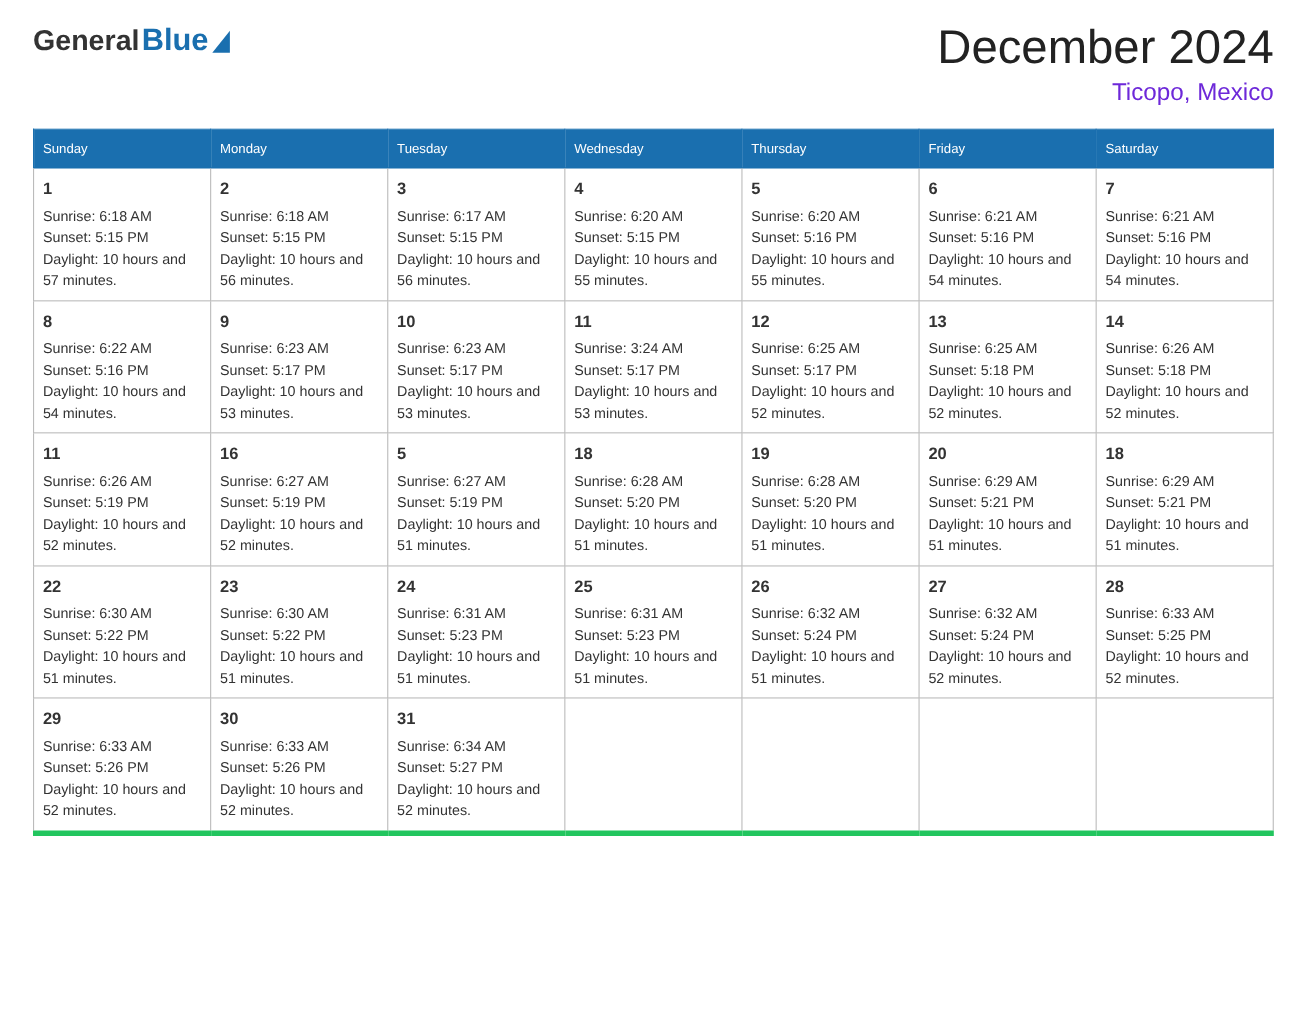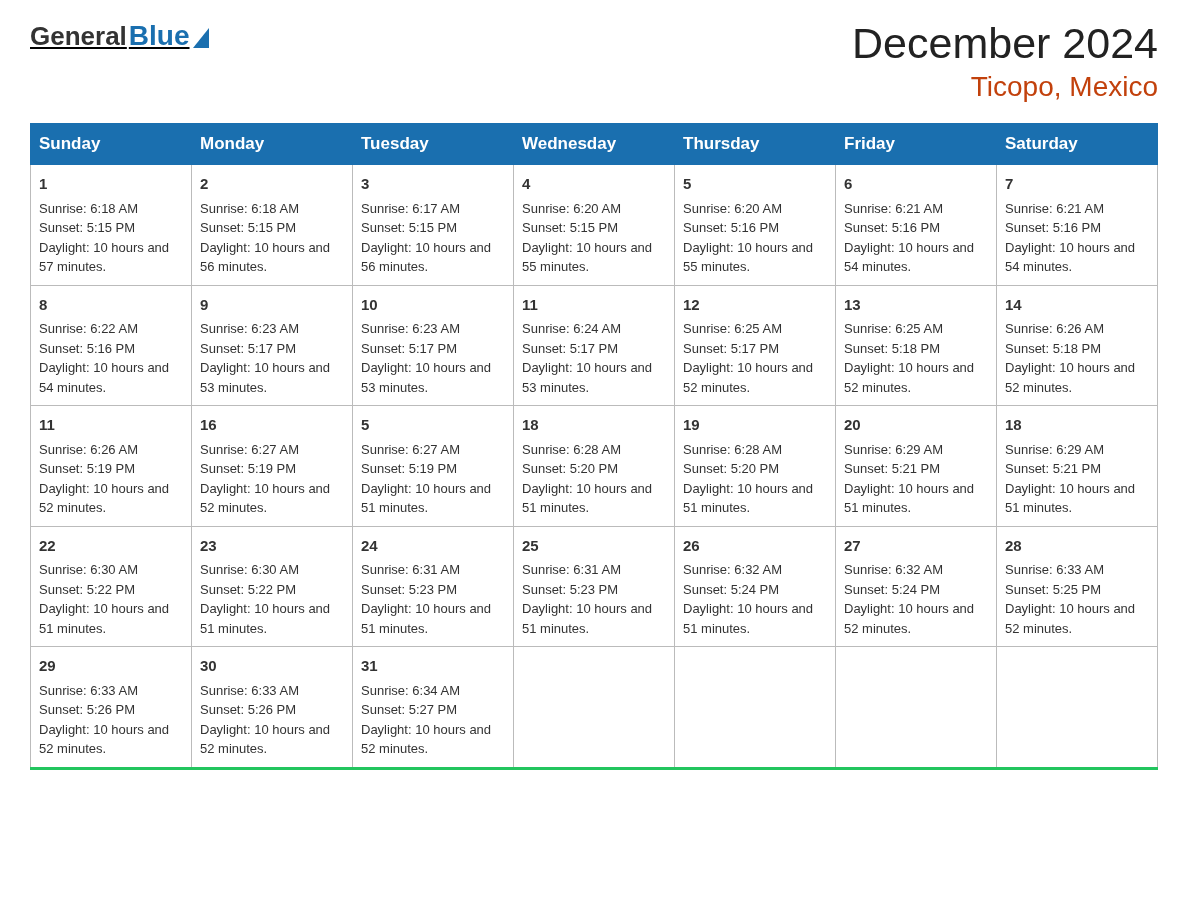--- a/index.html
+++ b/index.html
@@ -13,21 +13,20 @@
     .header {
       display: flex;
       justify-content: space-between;
       align-items: flex-start;
       margin-bottom: 20px;
     }
     .logo {
       display: flex;
       flex-direction: column;
       align-items: center;
-      text-decoration: underline;
     }
     .logo-text {
       display: flex;
       align-items: center;
     }
     .logo-general {
       font-size: 26px;
       font-weight: bold;
       color: #333;
     }
@@ -45,35 +44,35 @@
     .title-section {
       text-align: right;
     }
     .month-title {
       font-size: 43px;
       font-weight: 300;
       color: #222;
       line-height: 1.1;
     }
     .location {
-      font-size: 28px;
-      color: #c2410c;
+      font-size: 22px;
+      color: #6d28d9;
       margin-top: 4px;
     }
     .calendar {
       width: 100%;
       border-collapse: collapse;
       border: 1px solid #999;
     }
     .calendar th {
       background-color: #1a6faf;
       color: #fff;
       padding: 10px 8px;
-      font-size: 17px;
-      font-weight: bold;
+      font-size: 12px;
+      font-weight: normal;
       text-align: left;
       border: 1px solid #1a6faf;
     }
     .calendar td {
       vertical-align: top;
       padding: 8px;
       border: 1px solid #bbb;
       width: 14.28%;
       min-height: 100px;
       font-size: 13px;
@@ -83,21 +82,21 @@
     .day-number {
       font-size: 15px;
       font-weight: bold;
       display: block;
       margin-bottom: 3px;
     }
     .empty-cell {
       background: #fff;
     }
     tr:last-child td {
-      border-bottom: 3px solid #22c55e;
+      border-bottom: 5px solid #22c55e;
     }
   </style>
 </head>
 <body>
 
 <div class="header">
   <div class="logo">
     <div class="logo-text">
       <span class="logo-general">General</span>
       <div class="logo-blue-part">
@@ -133,21 +132,21 @@
         <td><span class="day-number">3</span><span>Sunrise: 6:17 AM</span><br><span>Sunset: 5:15 PM</span><br><span>Daylight: 10 hours and 56 minutes.</span></td>
         <td><span class="day-number">4</span><span>Sunrise: 6:20 AM</span><br><span>Sunset: 5:15 PM</span><br><span>Daylight: 10 hours and 55 minutes.</span></td>
         <td><span class="day-number">5</span><span>Sunrise: 6:20 AM</span><br><span>Sunset: 5:16 PM</span><br><span>Daylight: 10 hours and 55 minutes.</span></td>
         <td><span class="day-number">6</span><span>Sunrise: 6:21 AM</span><br><span>Sunset: 5:16 PM</span><br><span>Daylight: 10 hours and 54 minutes.</span></td>
         <td><span class="day-number">7</span><span>Sunrise: 6:21 AM</span><br><span>Sunset: 5:16 PM</span><br><span>Daylight: 10 hours and 54 minutes.</span></td>
       </tr>
       <tr>
         <td><span class="day-number">8</span><span>Sunrise: 6:22 AM</span><br><span>Sunset: 5:16 PM</span><br><span>Daylight: 10 hours and 54 minutes.</span></td>
         <td><span class="day-number">9</span><span>Sunrise: 6:23 AM</span><br><span>Sunset: 5:17 PM</span><br><span>Daylight: 10 hours and 53 minutes.</span></td>
         <td><span class="day-number">10</span><span>Sunrise: 6:23 AM</span><br><span>Sunset: 5:17 PM</span><br><span>Daylight: 10 hours and 53 minutes.</span></td>
-        <td><span class="day-number">11</span><span>Sunrise: 6:24 AM</span><br><span>Sunset: 5:17 PM</span><br><span>Daylight: 10 hours and 53 minutes.</span></td>
+        <td><span class="day-number">11</span><span>Sunrise: 3:24 AM</span><br><span>Sunset: 5:17 PM</span><br><span>Daylight: 10 hours and 53 minutes.</span></td>
         <td><span class="day-number">12</span><span>Sunrise: 6:25 AM</span><br><span>Sunset: 5:17 PM</span><br><span>Daylight: 10 hours and 52 minutes.</span></td>
         <td><span class="day-number">13</span><span>Sunrise: 6:25 AM</span><br><span>Sunset: 5:18 PM</span><br><span>Daylight: 10 hours and 52 minutes.</span></td>
         <td><span class="day-number">14</span><span>Sunrise: 6:26 AM</span><br><span>Sunset: 5:18 PM</span><br><span>Daylight: 10 hours and 52 minutes.</span></td>
       </tr>
       <tr>
         <td><span class="day-number">11</span><span>Sunrise: 6:26 AM</span><br><span>Sunset: 5:19 PM</span><br><span>Daylight: 10 hours and 52 minutes.</span></td>
         <td><span class="day-number">16</span><span>Sunrise: 6:27 AM</span><br><span>Sunset: 5:19 PM</span><br><span>Daylight: 10 hours and 52 minutes.</span></td>
         <td><span class="day-number">5</span><span>Sunrise: 6:27 AM</span><br><span>Sunset: 5:19 PM</span><br><span>Daylight: 10 hours and 51 minutes.</span></td>
         <td><span class="day-number">18</span><span>Sunrise: 6:28 AM</span><br><span>Sunset: 5:20 PM</span><br><span>Daylight: 10 hours and 51 minutes.</span></td>
         <td><span class="day-number">19</span><span>Sunrise: 6:28 AM</span><br><span>Sunset: 5:20 PM</span><br><span>Daylight: 10 hours and 51 minutes.</span></td>

